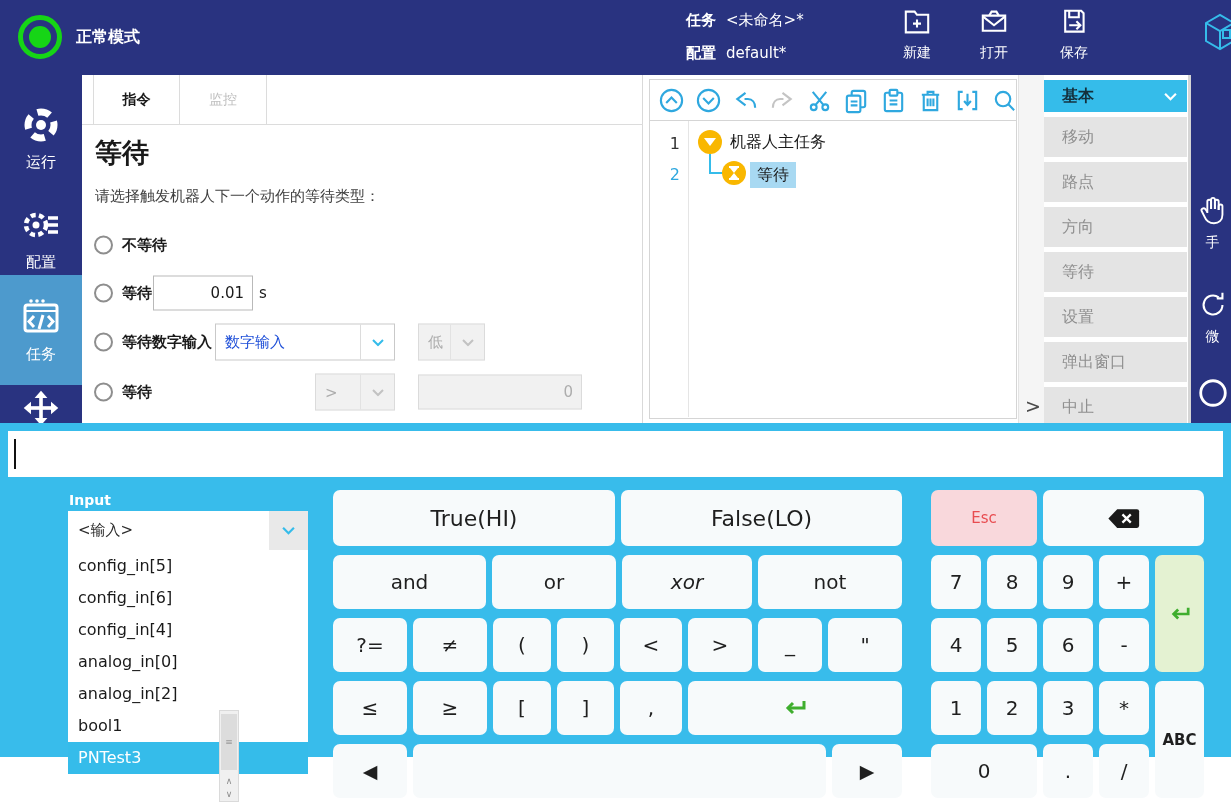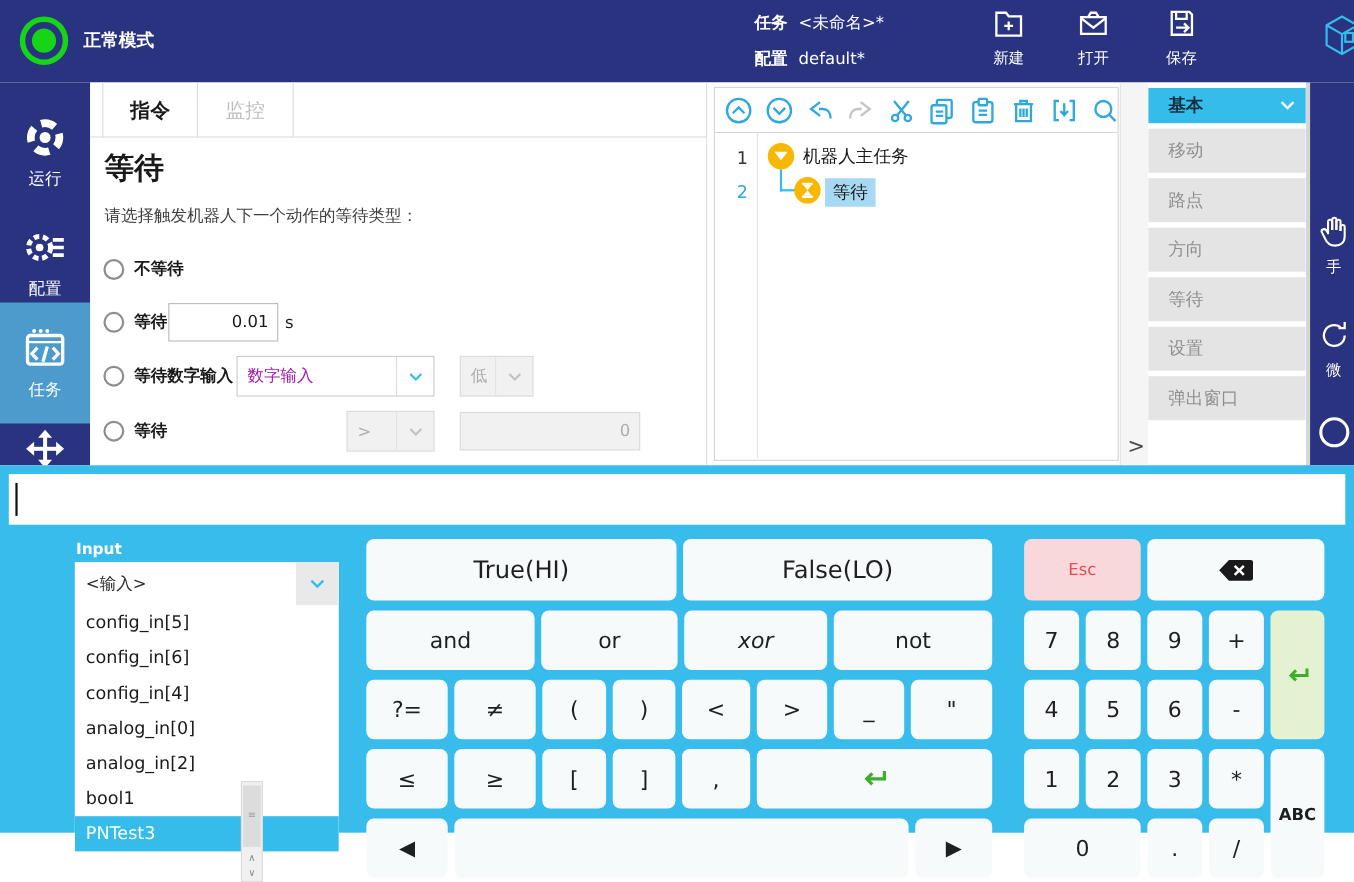--- a/index.html
+++ b/index.html
@@ -23,37 +23,37 @@
   .side-item { position:absolute; left:0; width:82px; height:100px; text-align:center; color:#fff; cursor:pointer; }
   .side-item .ic { margin-top:16px; }
   .side-item .lbl { font-size:15px; margin-top:2px; }
   .side-item.selected { background:#4D9ACD; height:110px; }
   .side-item.selected .ic { margin-top:20px; }
 
   
   .instr { position:absolute; left:82px; top:75px; width:561px; height:348px; background:#fff; border-right:1px solid #D9D9D9; }
   .tabrow { position:absolute; left:0; top:0; width:561px; height:50px; border-bottom:1px solid #DCDCDC; }
   .tab { position:absolute; top:0; height:50px; width:87px; border-right:1px solid #DCDCDC;
-    display:flex; align-items:center; justify-content:center; font-size:18px; cursor:pointer; }
+    display:flex; align-items:center; justify-content:center; font-size:14px; cursor:pointer; }
   .tab.first { left:11px; border-left:1px solid #DCDCDC; }
   .tab.active { color:#1A1A1A; font-weight:bold; }
   .tab.inactive { color:#BFBFBF; }
   .instr-title { position:absolute; left:13px; top:60px; font-size:27px; font-weight:600; color:#1A1A1A; }
   .instr-desc { position:absolute; left:13px; top:112px; font-size:15px; color:#404040; }
   .opt-row { position:absolute; left:0; width:561px; height:38px; }
   .radio { position:absolute; left:12px; top:50%; transform:translateY(-50%); width:19px; height:19px;
     border:2px solid #8E8E8E; border-radius:50%; background:#fff; cursor:pointer; }
   .opt-lbl { position:absolute; left:40px; top:50%; transform:translateY(-50%); font-size:15px; font-weight:600; color:#1A1A1A; white-space:nowrap; }
   .txt-input { position:absolute; top:50%; transform:translateY(-50%); height:35px; background:#fff;
     border:1px solid #B9B9B9; font-size:15px; color:#1A1A1A; text-align:right; padding:0 8px; line-height:33px; }
   .txt-input.disabled { background:#F1F1F1; border-color:#DBDBDB; color:#ADADAD; }
   .unit { position:absolute; top:50%; transform:translateY(-50%); font-size:15px; color:#1A1A1A; }
   .dd { position:absolute; top:50%; transform:translateY(-50%); height:37px; background:#fff;
     border:1px solid #C9C9C9; display:flex; align-items:center; cursor:pointer; }
-  .dd .val { flex:1; font-size:15px; color:#a21caf; padding-left:9px; white-space:nowrap; overflow:hidden; }
+  .dd .val { flex:1; font-size:15px; color:#1d4ed8; padding-left:9px; white-space:nowrap; overflow:hidden; }
   .dd .chev { width:34px; height:100%; border-left:1px solid #DCDCDC; display:flex; align-items:center; justify-content:center; }
   .dd.disabled { background:#F1F1F1; border-color:#DBDBDB; }
   .dd.disabled .val { color:#ADADAD; }
   .dd.disabled .chev { border-left-color:#E2E2E2; }
 
   
   .treepanel { position:absolute; left:643px; top:75px; width:375px; height:348px; background:#fff; }
   .tree-toolbar { position:absolute; left:6px; top:4px; width:368px; height:42px; border:1px solid #D5D5D5;
     display:flex; align-items:center; padding-left:8px; gap:10px; background:#fff; }
   .tico { width:27px; height:27px; display:flex; align-items:center; justify-content:center; cursor:pointer; }
@@ -369,20 +369,21 @@
             <path d="M1 1.5 L6 6.5 L11 1.5"></path>
           </svg>
       </span>
     </div>
     <div class="rp-btn" style="top:42px;">移动</div>
     <div class="rp-btn" style="top:87px;">路点</div>
     <div class="rp-btn" style="top:132px;">方向</div>
     <div class="rp-btn" style="top:177px;">等待</div>
     <div class="rp-btn" style="top:222px;">设置</div>
     <div class="rp-btn" style="top:267px;">弹出窗口</div>
+    <div class="rp-btn" style="top:312px;">中止</div>
   </div>
 
   <div class="strip">
     <div class="item" style="top:118px;">
       <svg width="34" height="36" viewBox="0 0 36 36" fill="none" stroke="#fff" stroke-width="2">
         <path d="M12 20V8c0-2.5 4-2.5 4 0v8"></path>
           <path d="M16 16V6c0-2.5 4-2.5 4 0v10"></path>
         <path d="M20 16V8c0-2.5 4-2.5 4 0v9"></path>
         <path d="M24 17v-4c0-2.5 4-2.5 4 0v9c0 6-4 9-9 9s-8-2-10-7l-3-6c-1-2 2-4 4-2l2 3"></path>
       </svg>

